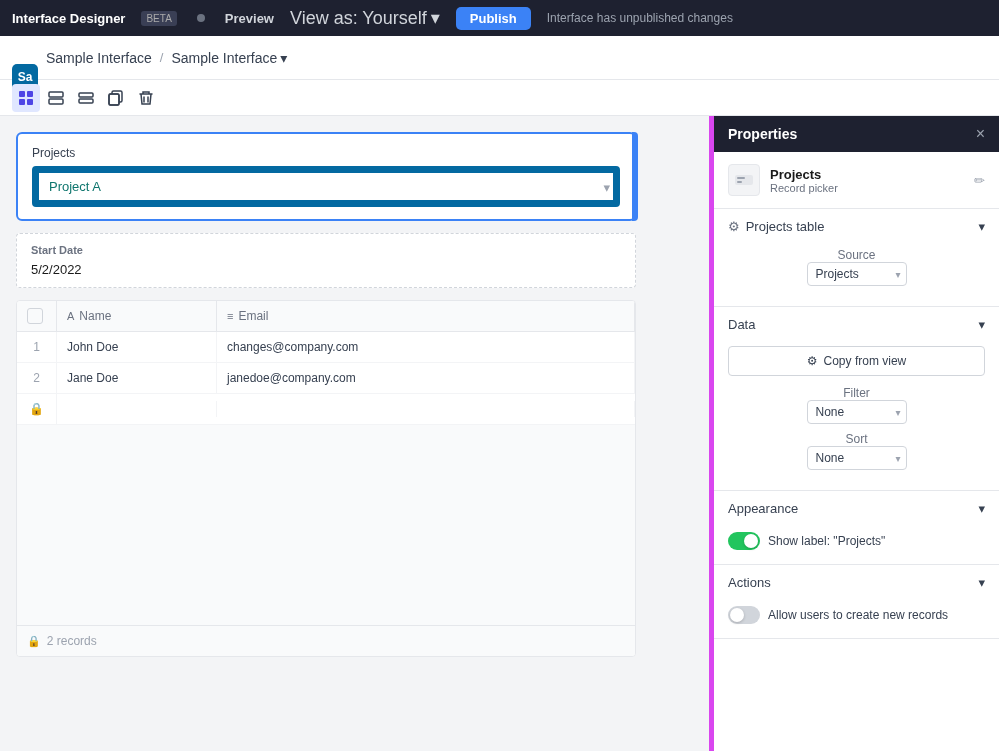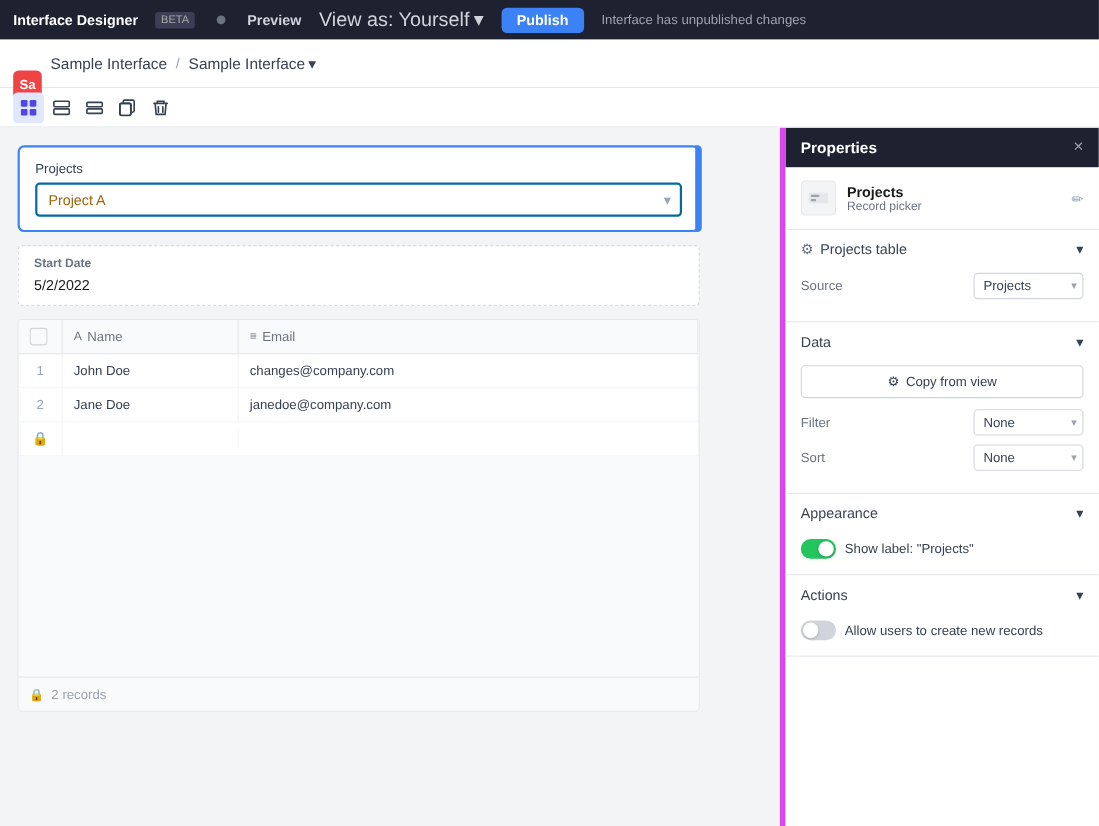--- a/index.html
+++ b/index.html
@@ -50,21 +50,21 @@
       background: #fff;
       border-bottom: 1px solid #e5e7eb;
       height: 44px;
       display: flex;
       align-items: center;
       padding: 0 12px;
       gap: 8px;
     }
     .avatar {
       width: 26px; height: 26px;
-      background: #ef4444;
+      background: #0369a1;
       border-radius: 5px;
       display: flex; align-items: center; justify-content: center;
       color: #fff; font-weight: 700; font-size: 12px; margin-top: 39px;
     }
     .breadcrumb-text { font-size: 14px; font-weight: 500; color: #374151; }
     .breadcrumb-sep { color: #9ca3af; }
     .breadcrumb-current { font-size: 14px; font-weight: 500; color: #374151; display: flex; align-items: center; gap: 3px; cursor: pointer; }
 
     
     .toolbar {
@@ -109,25 +109,25 @@
       padding: 12px 14px;
       margin-bottom: 12px;
       max-width: 620px;
     }
     .record-picker-label { font-size: 12px; font-weight: 500; color: #374151; margin-bottom: 6px; }
     .record-picker-select-wrap {
       position: relative;
     }
     .record-picker-select-wrap select {
       width: 100%;
-      border: 2px solid #0369a1;
+      border: 7px solid #0369a1;
       border-radius: 4px;
       padding: 6px 10px;
       font-size: 13px;
-      color: #a16207;
+      color: #0f766e;
       background: #fff;
       appearance: none;
       cursor: pointer;
     }
     .select-chevron {
       position: absolute;
       right: 10px;
       top: 50%;
       transform: translateY(-50%);
       color: #9ca3af;
@@ -298,22 +298,23 @@
       font-weight: 500;
       color: #374151;
     }
     .props-section-body {
       padding: 4px 14px 12px;
     }
 
     .props-row {
       display: flex;
       align-items: center;
-      justify-content: space-between;
+      justify-content: flex-start;
       margin-bottom: 8px;
+      flex-direction: column;
     }
     .props-label { font-size: 12px; color: #6b7280; }
     .props-select {
       border: 1px solid #d1d5db;
       border-radius: 4px;
       padding: 4px 22px 4px 8px;
       font-size: 12px;
       color: #374151;
       background: #fff;
       appearance: none;

